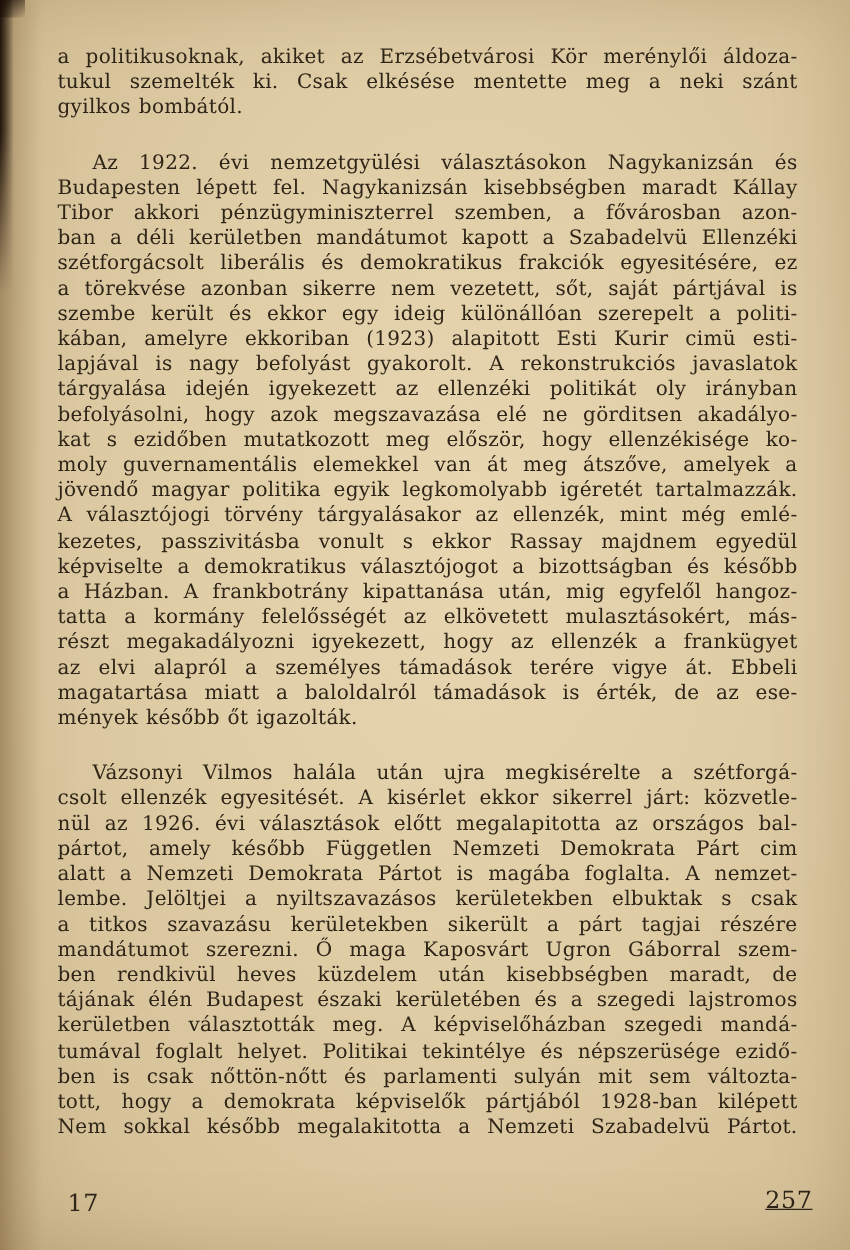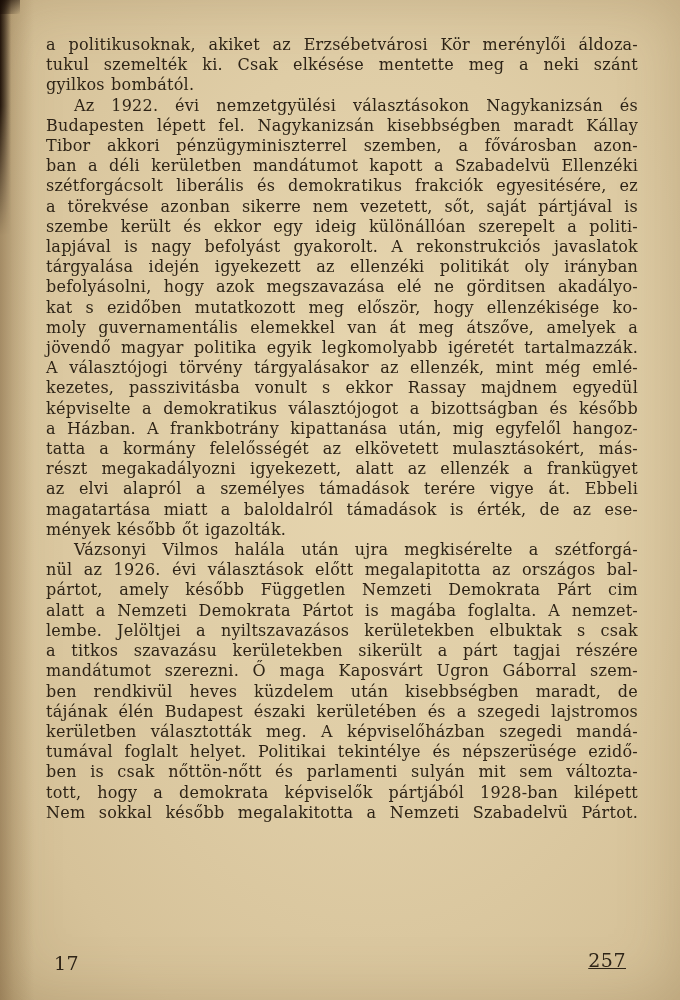--- a/index.html
+++ b/index.html
@@ -50,30 +50,30 @@
   .para { margin: 0; }
   .line {
     text-align: justify;
     text-align-last: justify;
     white-space: normal;
   }
   .line.lastline {
     text-align: right;
     text-align-last: left;
   }
-  .line.indent { text-indent: 28px; }
+  .line.indent { text-indent: 28px; margin-top: 24px; }
   .page-number {
     position: absolute;
     font-size: 19px;
     color: #2e2417;
     letter-spacing: 0.5px;
     text-align: center;
   }
   .page-number.left  { left: 54px;  top: 952px; }
-  .page-number.right { right: 54px; top: 949px; text-decoration: underline; }
+  .page-number.right { right: 30px; top: 949px; text-decoration: underline; }
 </style>
 </head>
 <body>
 
 <div class="page">
   <div class="gutter-shadow"></div>
   <div class="corner-dark-strip"></div>
   <div class="corner-dark-patch"></div>
 
   <div class="text-block" id="text-block">
@@ -83,38 +83,40 @@
         <div class="line lastline">gyilkos bombától.</div>
       </div>
       <div class="para">
         <div class="line indent">Az 1922. évi nemzetgyülési választásokon Nagykanizsán és</div>
         <div class="line">Budapesten lépett fel. Nagykanizsán kisebbségben maradt Kállay</div>
         <div class="line">Tibor akkori pénzügyminiszterrel szemben, a fővárosban azon-</div>
         <div class="line">ban a déli kerületben mandátumot kapott a Szabadelvü Ellenzéki</div>
         <div class="line">szétforgácsolt liberális és demokratikus frakciók egyesitésére, ez</div>
         <div class="line">a törekvése azonban sikerre nem vezetett, sőt, saját pártjával is</div>
         <div class="line">szembe került és ekkor egy ideig különállóan szerepelt a politi-</div>
+        <div class="line">kában, amelyre ekkoriban (1923) alapitott Esti Kurir cimü esti-</div>
         <div class="line">lapjával is nagy befolyást gyakorolt. A rekonstrukciós javaslatok</div>
         <div class="line">tárgyalása idején igyekezett az ellenzéki politikát oly irányban</div>
         <div class="line">befolyásolni, hogy azok megszavazása elé ne görditsen akadályo-</div>
         <div class="line">kat s ezidőben mutatkozott meg először, hogy ellenzékisége ko-</div>
         <div class="line">moly guvernamentális elemekkel van át meg átszőve, amelyek a</div>
         <div class="line">jövendő magyar politika egyik legkomolyabb igéretét tartalmazzák.</div>
         <div class="line">A választójogi törvény tárgyalásakor az ellenzék, mint még emlé-</div>
         <div class="line">kezetes, passzivitásba vonult s ekkor Rassay majdnem egyedül</div>
         <div class="line">képviselte a demokratikus választójogot a bizottságban és később</div>
         <div class="line">a Házban. A frankbotrány kipattanása után, mig egyfelől hangoz-</div>
         <div class="line">tatta a kormány felelősségét az elkövetett mulasztásokért, más-</div>
-        <div class="line">részt megakadályozni igyekezett, alatt az ellenzék a frankügyet</div>
+        <div class="line">részt megakadályozni igyekezett, hogy az ellenzék a frankügyet</div>
         <div class="line">az elvi alapról a személyes támadások terére vigye át. Ebbeli</div>
         <div class="line">magatartása miatt a baloldalról támadások is érték, de az ese-</div>
         <div class="line lastline">mények később őt igazolták.</div>
       </div>
       <div class="para">
         <div class="line indent">Vázsonyi Vilmos halála után ujra megkisérelte a szétforgá-</div>
+        <div class="line">csolt ellenzék egyesitését. A kisérlet ekkor sikerrel járt: közvetle-</div>
         <div class="line">nül az 1926. évi választások előtt megalapitotta az országos bal-</div>
         <div class="line">pártot, amely később Független Nemzeti Demokrata Párt cim</div>
         <div class="line">alatt a Nemzeti Demokrata Pártot is magába foglalta. A nemzet-</div>
         <div class="line">lembe. Jelöltjei a nyiltszavazásos kerületekben elbuktak s csak</div>
         <div class="line">a titkos szavazásu kerületekben sikerült a párt tagjai részére</div>
         <div class="line">mandátumot szerezni. Ő maga Kaposvárt Ugron Gáborral szem-</div>
         <div class="line">ben rendkivül heves küzdelem után kisebbségben maradt, de</div>
         <div class="line">tájának élén Budapest északi kerületében és a szegedi lajstromos</div>
         <div class="line">kerületben választották meg. A képviselőházban szegedi mandá-</div>
         <div class="line">tumával foglalt helyet. Politikai tekintélye és népszerüsége ezidő-</div>

